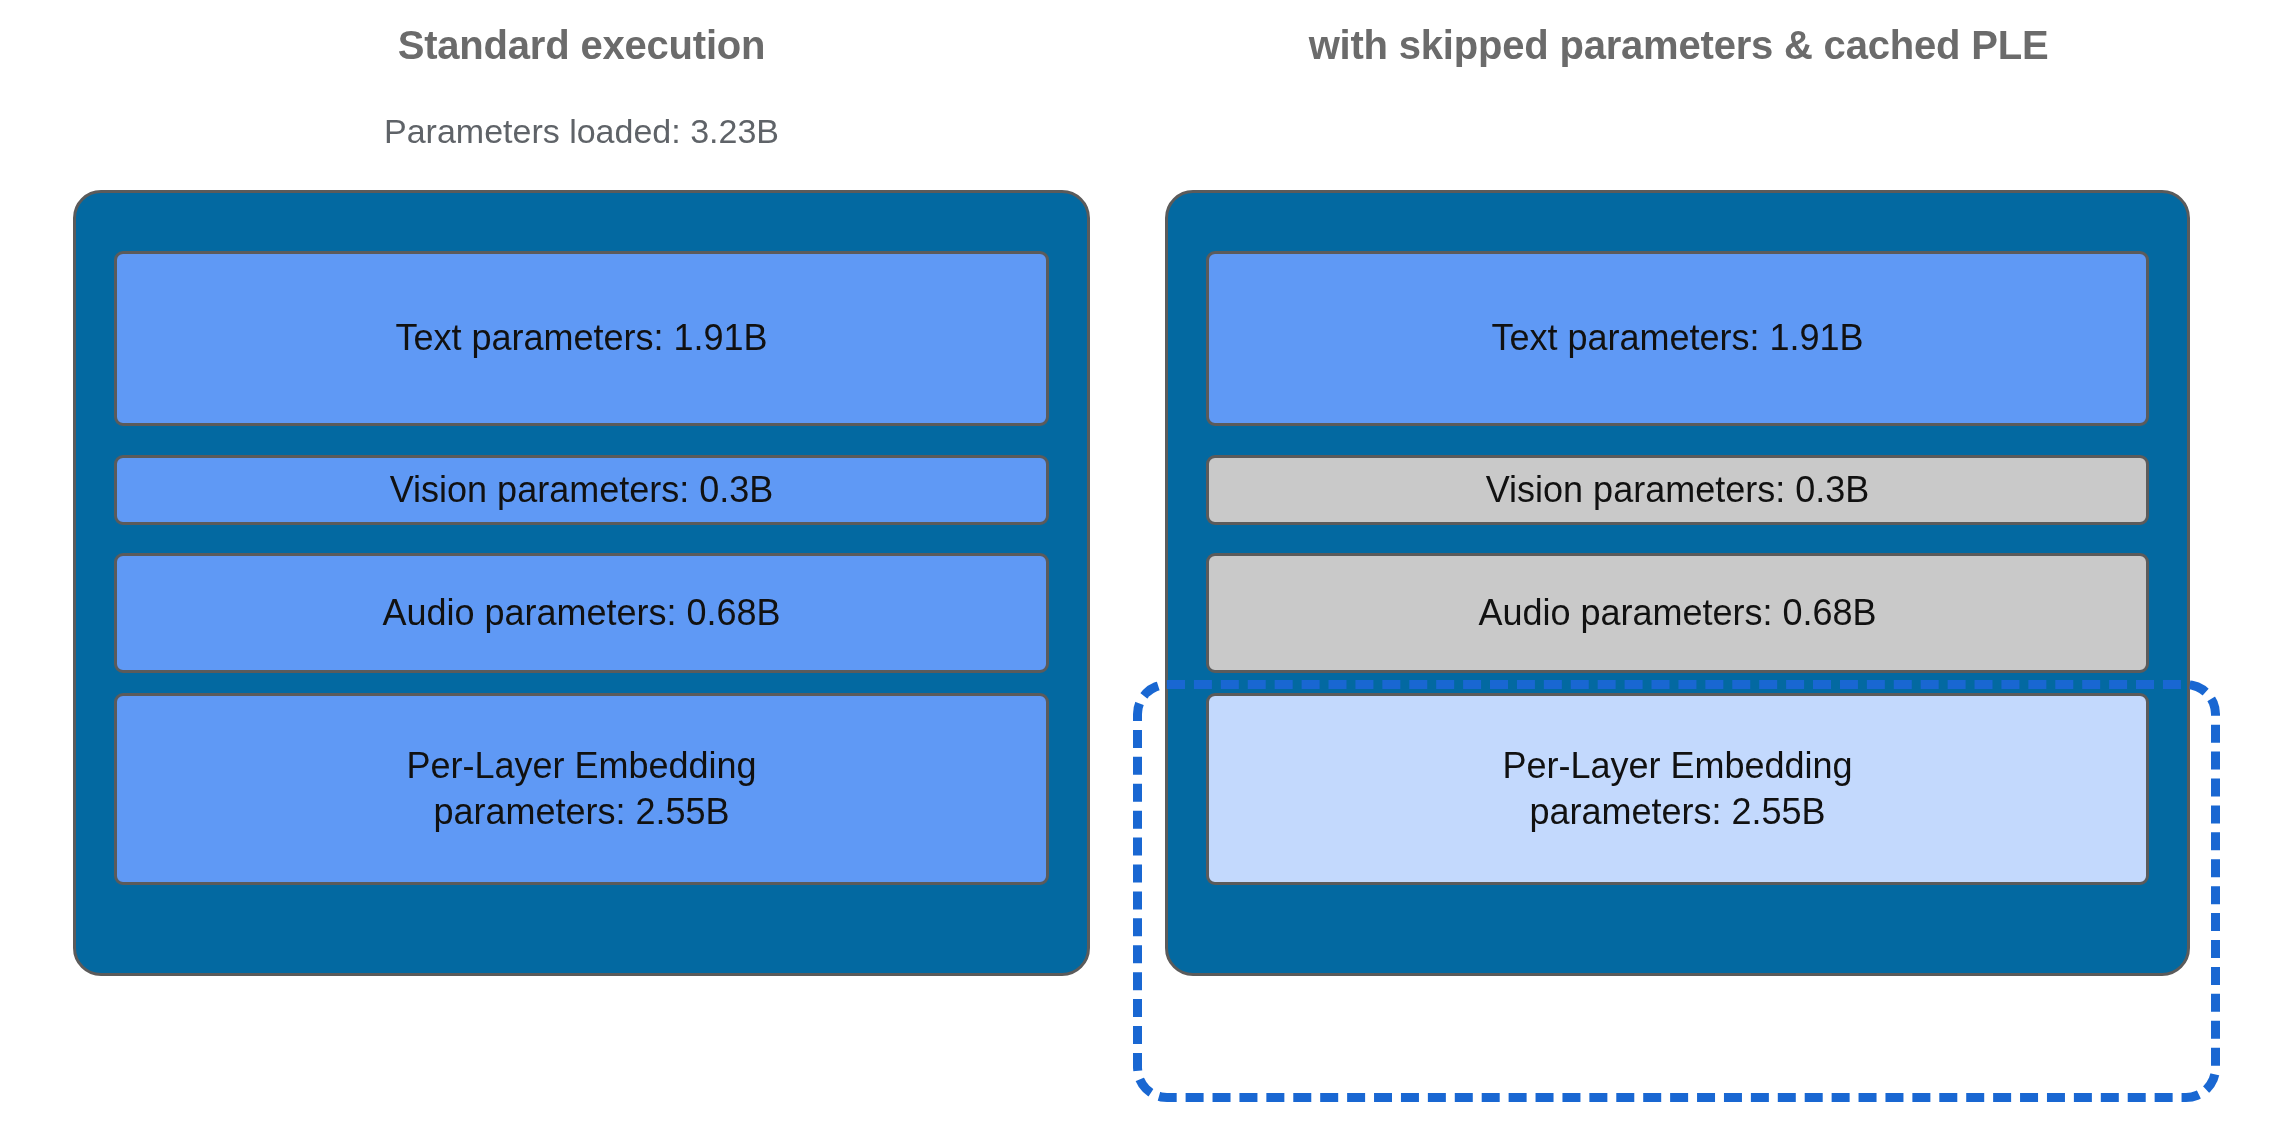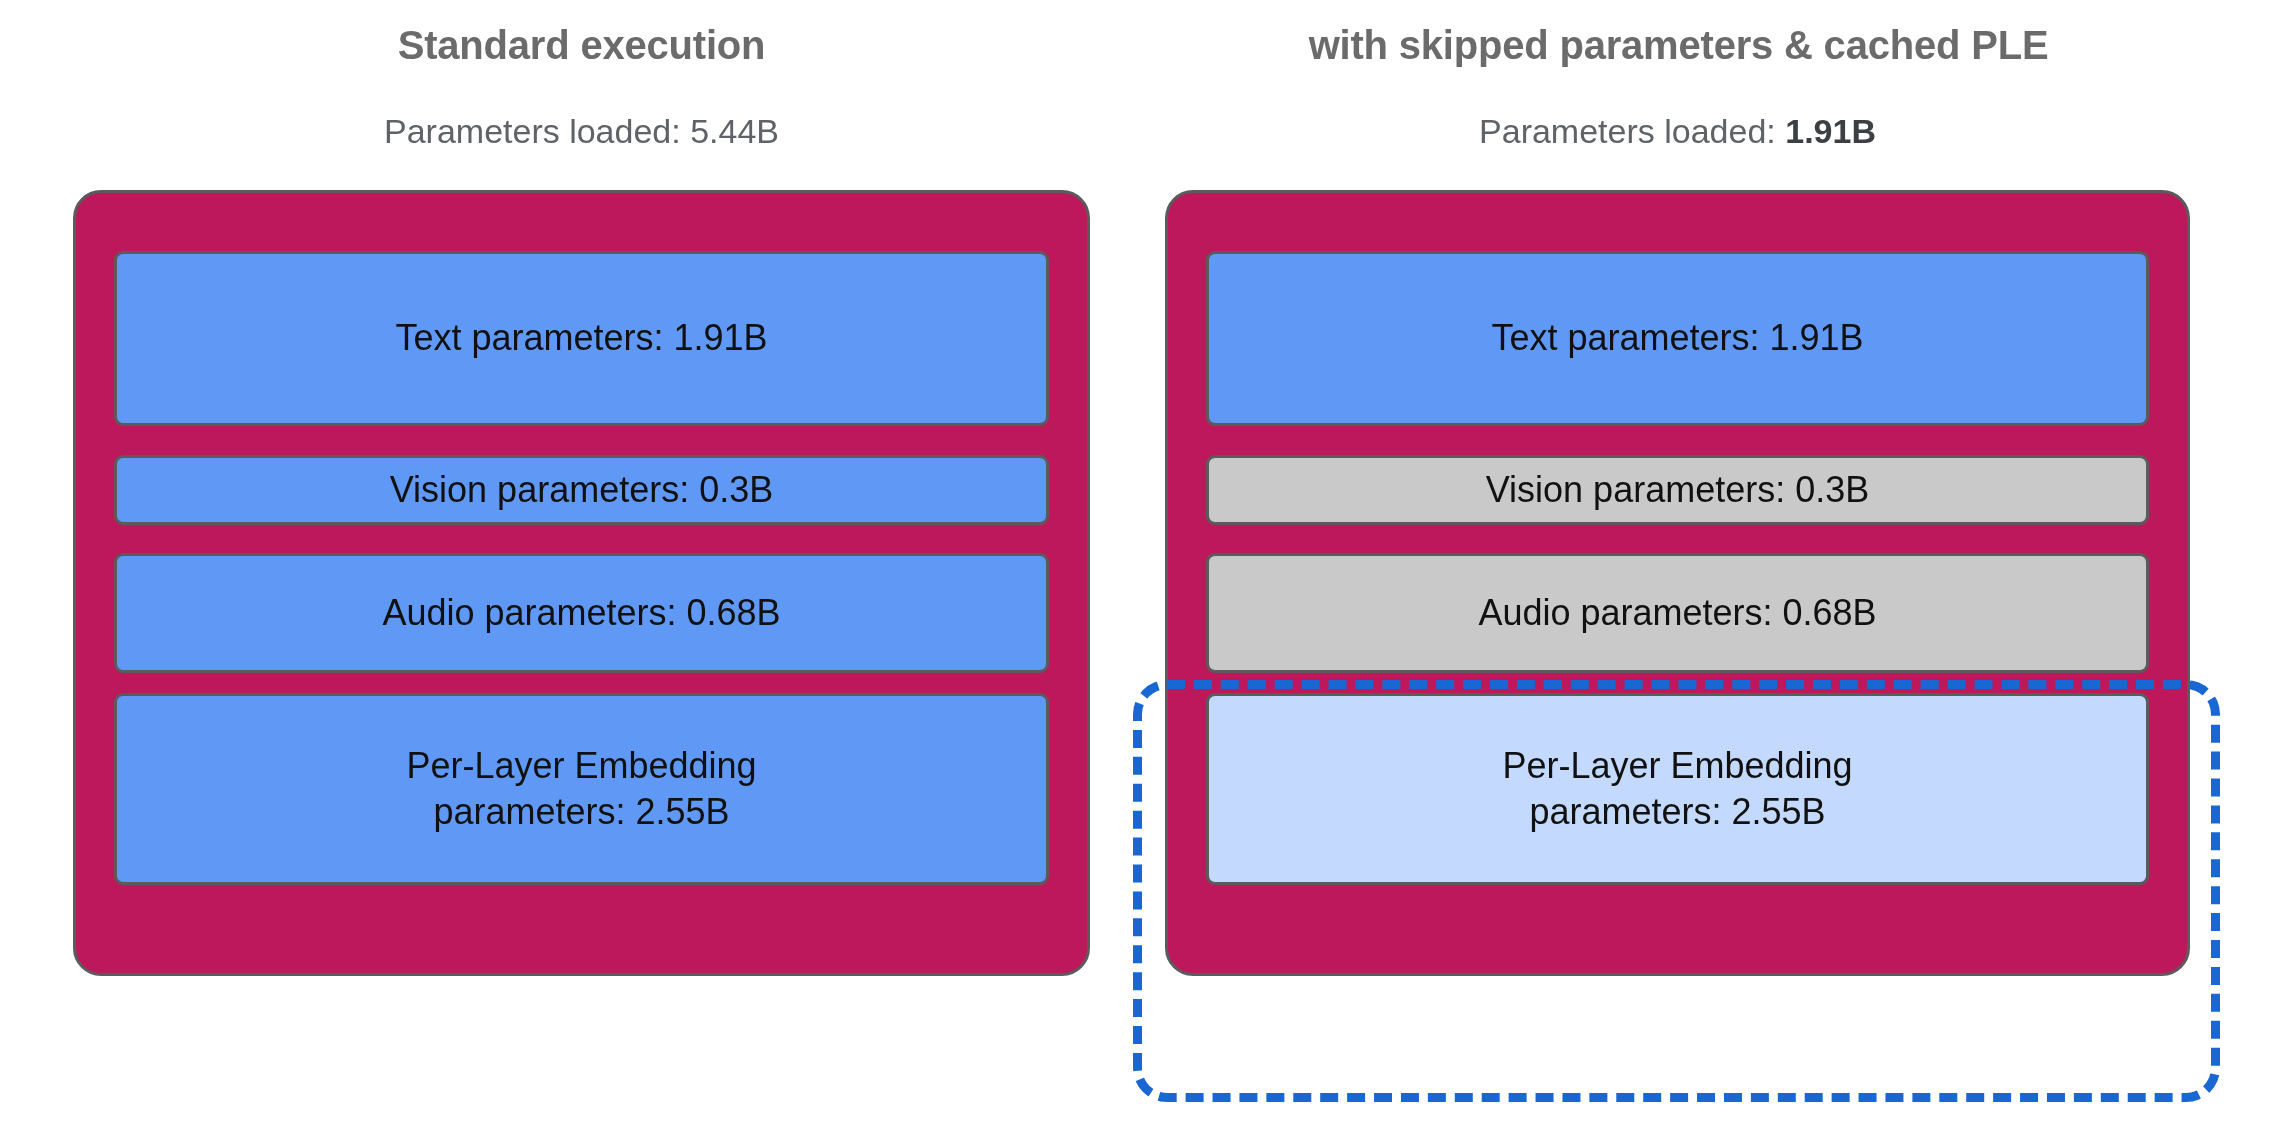--- a/index.html
+++ b/index.html
@@ -42,21 +42,21 @@
   .col-subtitle b { font-weight: bold; color: #3c4043; }
 
   #left-title    { left: 73px;   top: 24px;  width: 1017px; }
   #left-subtitle { left: 73px;   top: 114px; width: 1017px; }
   #right-title   { left: 1166px; top: 24px;  width: 1025px; }
   #right-subtitle{ left: 1165px; top: 114px; width: 1025px; }
 
   
   .device {
     position: absolute;
-    background: #be185d;
+    background: #0369a1;
     border: 3px solid #5b5b5b;
     border-radius: 28px;
   }
   #left-device  { left: 73px;   top: 190px; width: 1017px; height: 786px; }
   #right-device { left: 1165px; top: 190px; width: 1025px; height: 786px; }
 
   
   .param-block {
     position: absolute;
     border: 3px solid #5b5b5b;
@@ -107,41 +107,40 @@
   }
   #cache-caption b { font-weight: bold; }
 </style>
 </head>
 <body>
 
 <div id="diagram">
 
   <div id="left-title" class="col-title">Standard execution</div>
 
-  <div id="left-subtitle" class="col-subtitle"><span>Parameters loaded: </span><span>5.44B</span></div>
+  <div id="left-subtitle" class="col-subtitle"><span>Parameters loaded: </span><span>3.23B</span></div>
 
   <div id="left-device" class="device">
 
     <div class="param-block b-text fill-blue">Text parameters: 1.91B</div>
 
     <div class="param-block b-vision fill-blue">Vision parameters: 0.3B</div>
 
     <div class="param-block b-audio fill-blue">Audio parameters: 0.68B</div>
 
     <div class="param-block b-ple fill-blue">
       <div>
         <div>Per-Layer Embedding</div>
         <div>parameters: 2.55B</div>
       </div>
     </div>
   </div>
 
   <div id="right-title" class="col-title">with skipped parameters &amp; cached PLE</div>
 
-  <div id="right-subtitle" class="col-subtitle"><span>Parameters loaded: </span><b>1.91B</b></div>
 
   <div id="right-device" class="device">
 
     <div class="param-block b-text fill-blue">Text parameters: 1.91B</div>
 
     <div class="param-block b-vision fill-grey">Vision parameters: 0.3B</div>
 
     <div class="param-block b-audio fill-grey">Audio parameters: 0.68B</div>
 
     <div class="param-block b-ple fill-lightblue">

